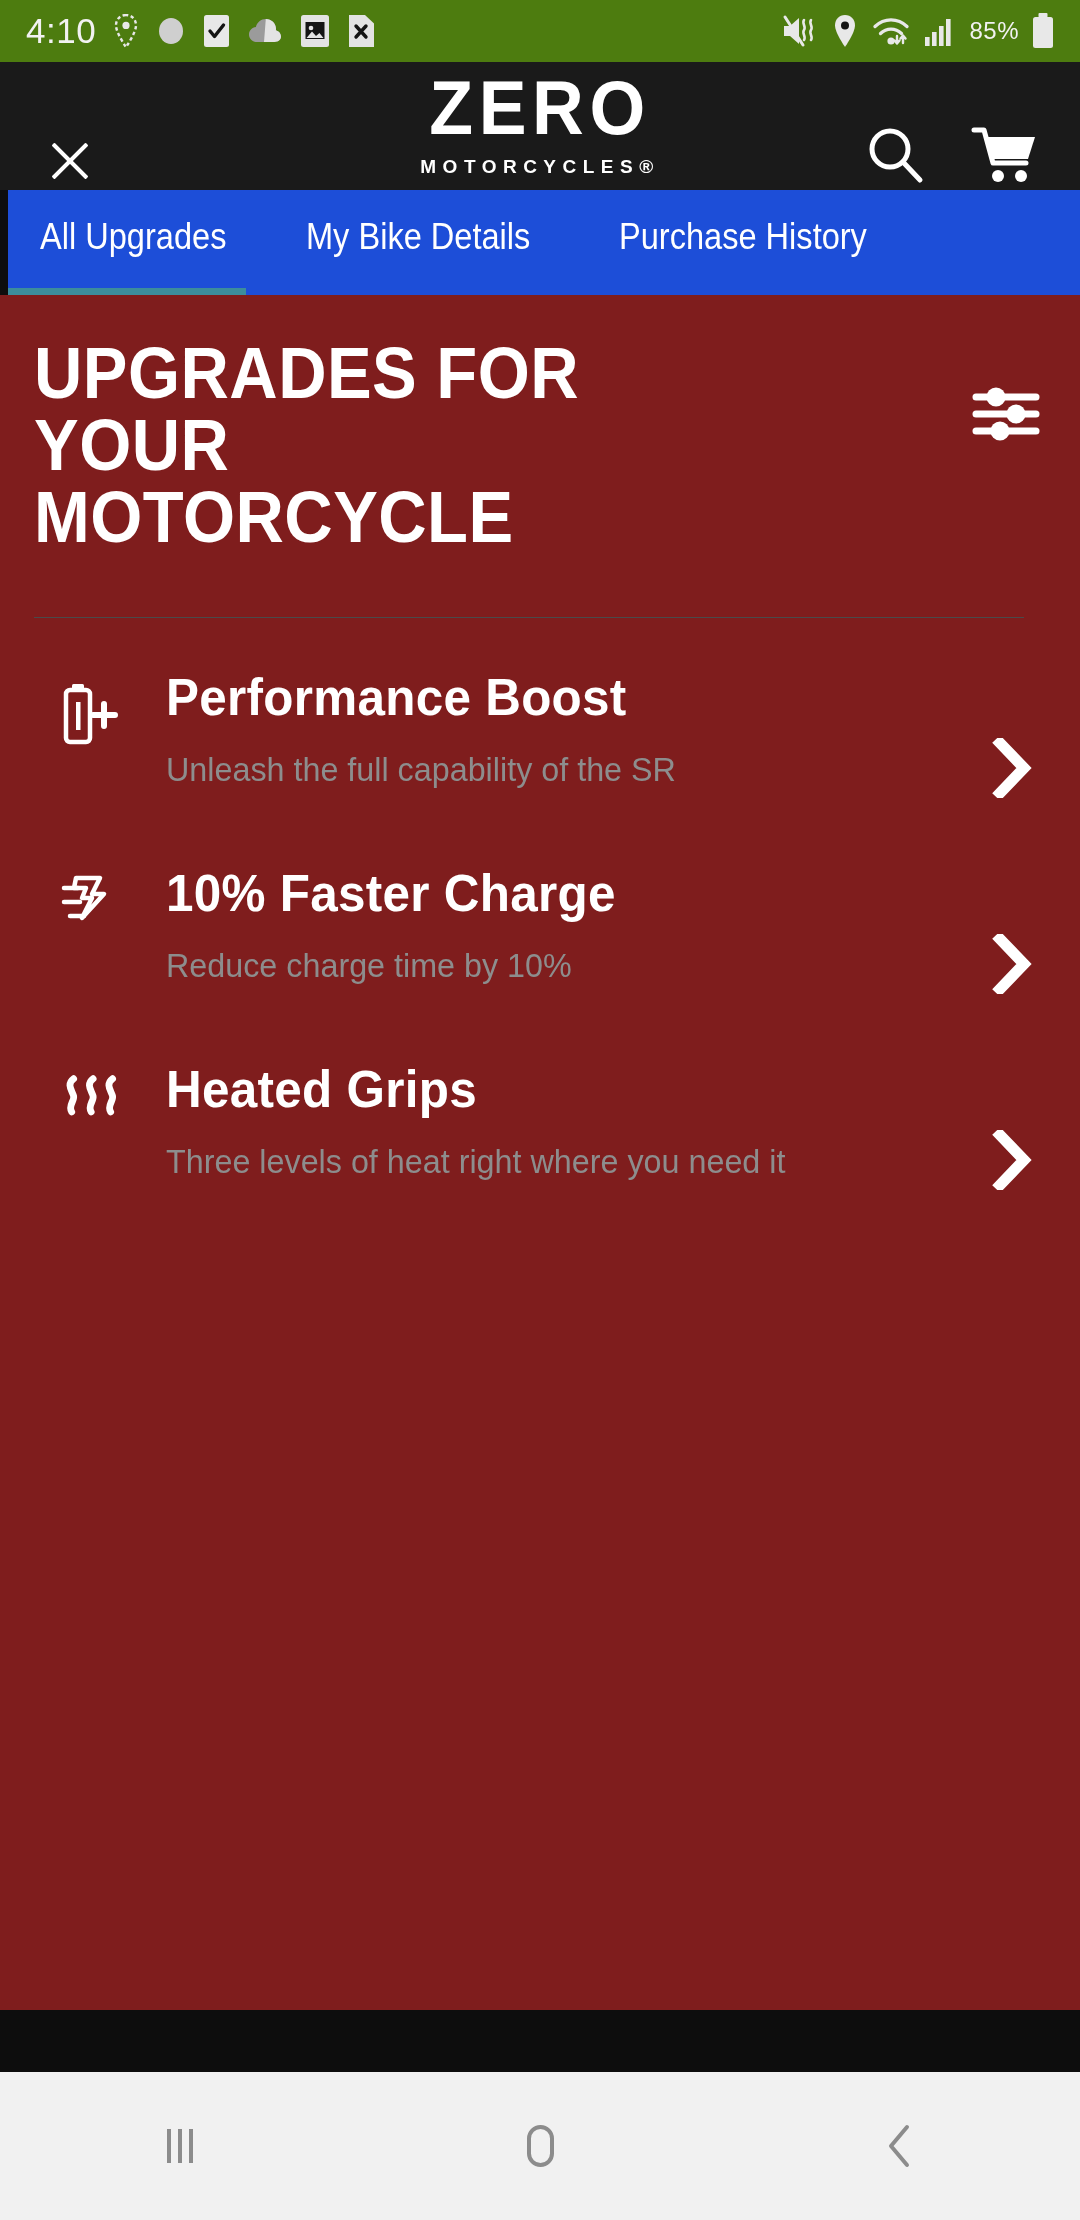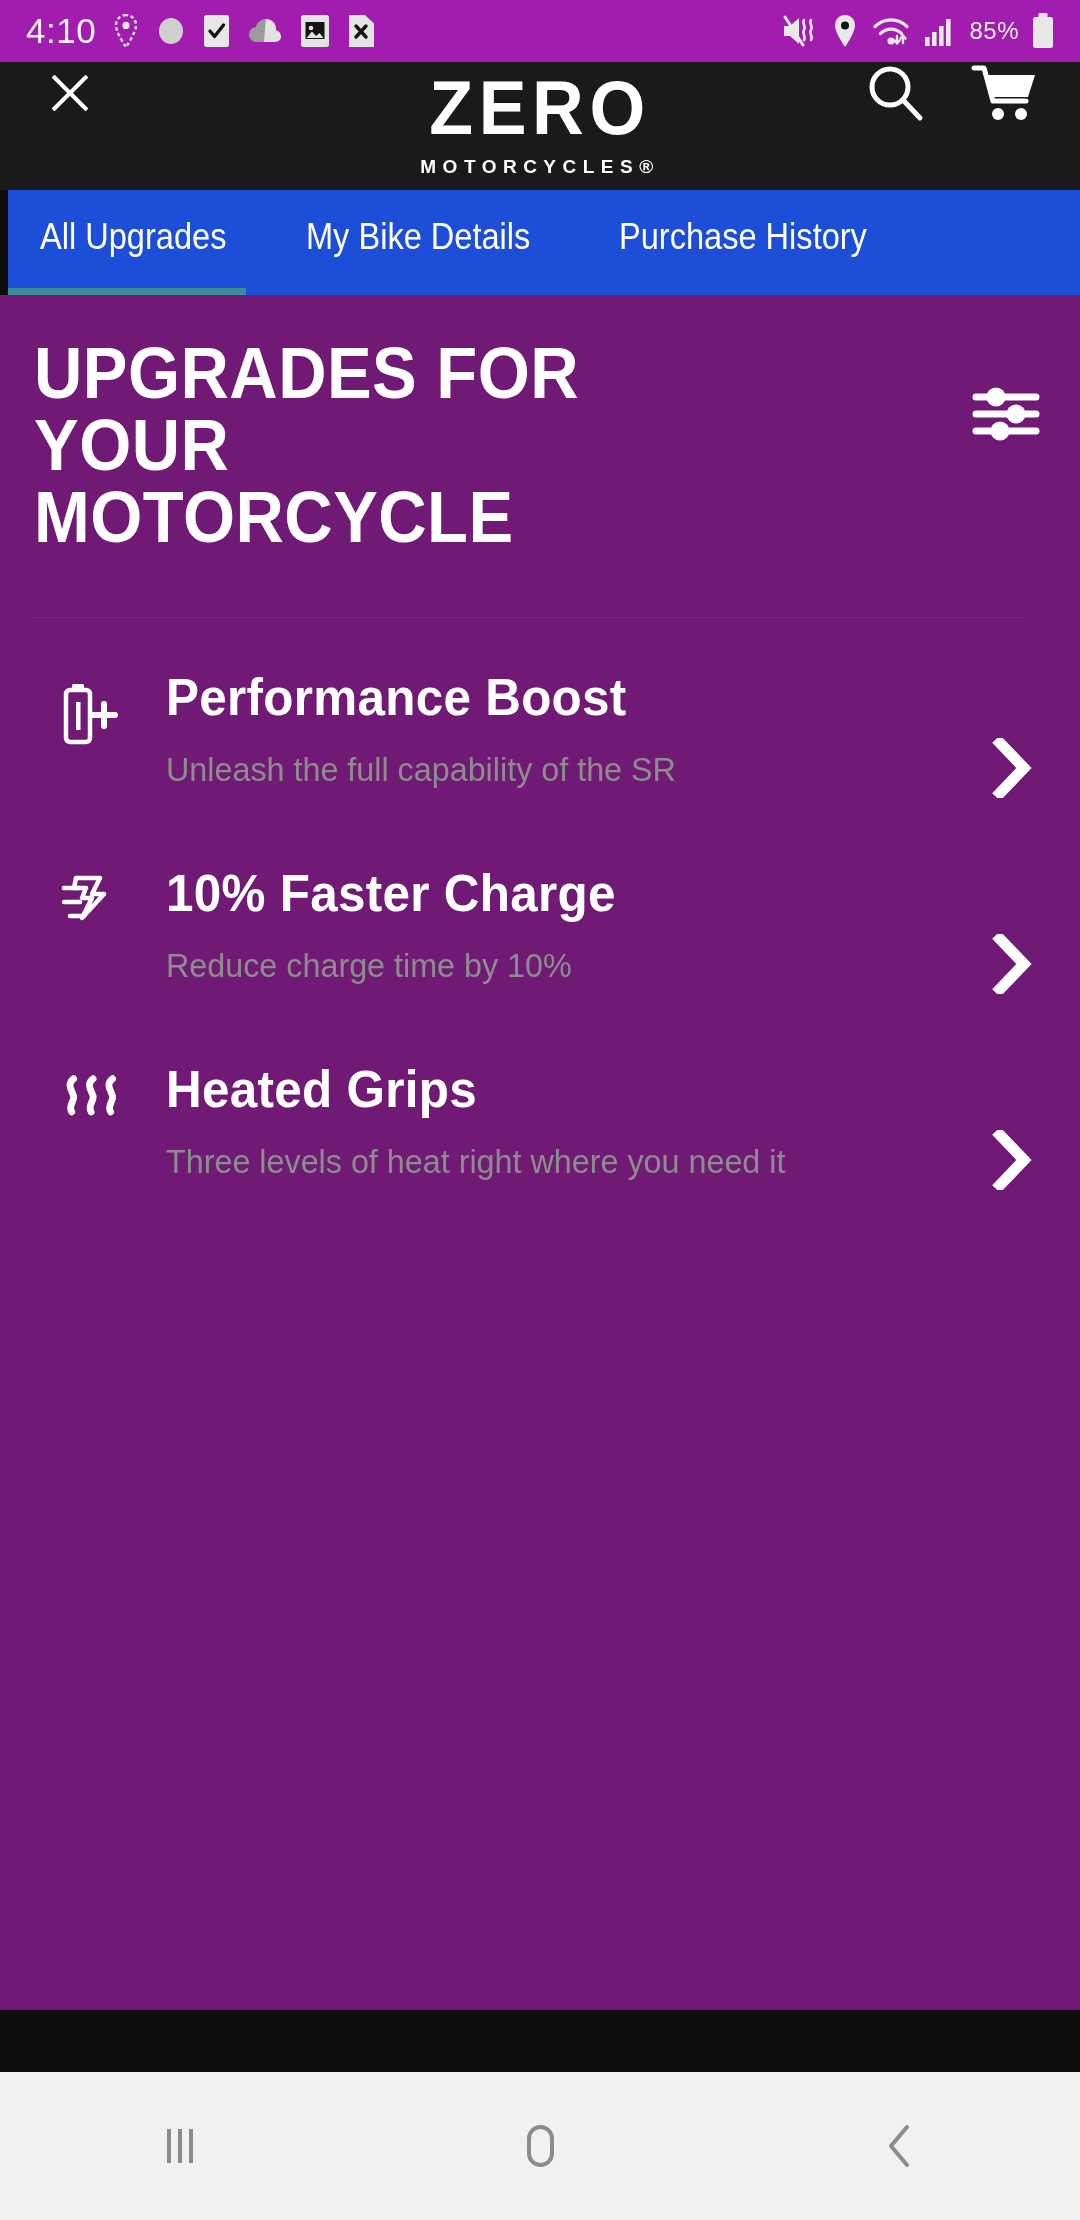--- a/index.html
+++ b/index.html
@@ -6,34 +6,34 @@
   html, body {
     width:1080px; height:2220px;
     background:#000;
     font-family:"Liberation Sans", sans-serif;
     overflow:hidden;
   }
   #screen { position:relative; width:1080px; height:2220px; background:#0d0d0d; }
 
   
   .status-bar {
-    height:62px; background:#a21caf;
+    height:62px; background:#4d7c0f;
     display:flex; align-items:center;
     padding:0 26px; color:#f1f1f1;gap:28px;
   }
   .sb-left { display:flex; align-items:center; gap:17px; }
   .sb-right { display:flex; align-items:center; gap:13px; margin-left:auto; }
   .sb-time { font-size:35px; font-weight:400; letter-spacing:0.5px; color:#f2f2f2; }
   .sb-pct { font-size:24px; font-weight:500; color:#f2f2f2; letter-spacing:0.5px; }
   .sb-icon { display:flex; align-items:center; justify-content:center; }
 
   
   .app-header {
     height:128px; background:#1a1a1a;
-    display:flex; align-items:flex-start;
+    display:flex; align-items:flex-end;
     padding:0 40px; position:relative;
   }
   .close-x { width:60px; height:60px; position:relative; cursor:pointer; }
   .close-x::before, .close-x::after {
     content:""; position:absolute; left:6px; top:29px;
     width:48px; height:4px; background:#fff; border-radius:1px;
   }
   .close-x::before { transform:rotate(45deg); }
   .close-x::after  { transform:rotate(-45deg); }
 
@@ -67,21 +67,21 @@
     white-space:nowrap; cursor:pointer; position:relative;
   }
   .tab-0 { margin-left:32px; }
   .tab-1 { margin-left:54px; }
   .tab-2 { margin-left:58px; }
   .tab-underline {
     position:absolute; left:0; bottom:0; height:7px; width:285px;
   }
 
   
-  .body-area { background:#701a75; height:1715px; position:relative; }
+  .body-area { background:#7f1d1d; height:1715px; position:relative; }
   .page-head { display:flex; align-items:flex-start; padding:42px 40px 0 34px; }
   .page-title {
     font-family:"Liberation Sans Narrow","Liberation Sans",sans-serif;
     font-size:72px; font-weight:700; color:#ffffff;
     line-height:1.0; letter-spacing:0.5px; max-width:640px;
     transform:scaleX(0.93); transform-origin:left top;
   }
   .filter-btn { margin-left:auto; margin-top:50px; cursor:pointer; }
 
   .divider {

